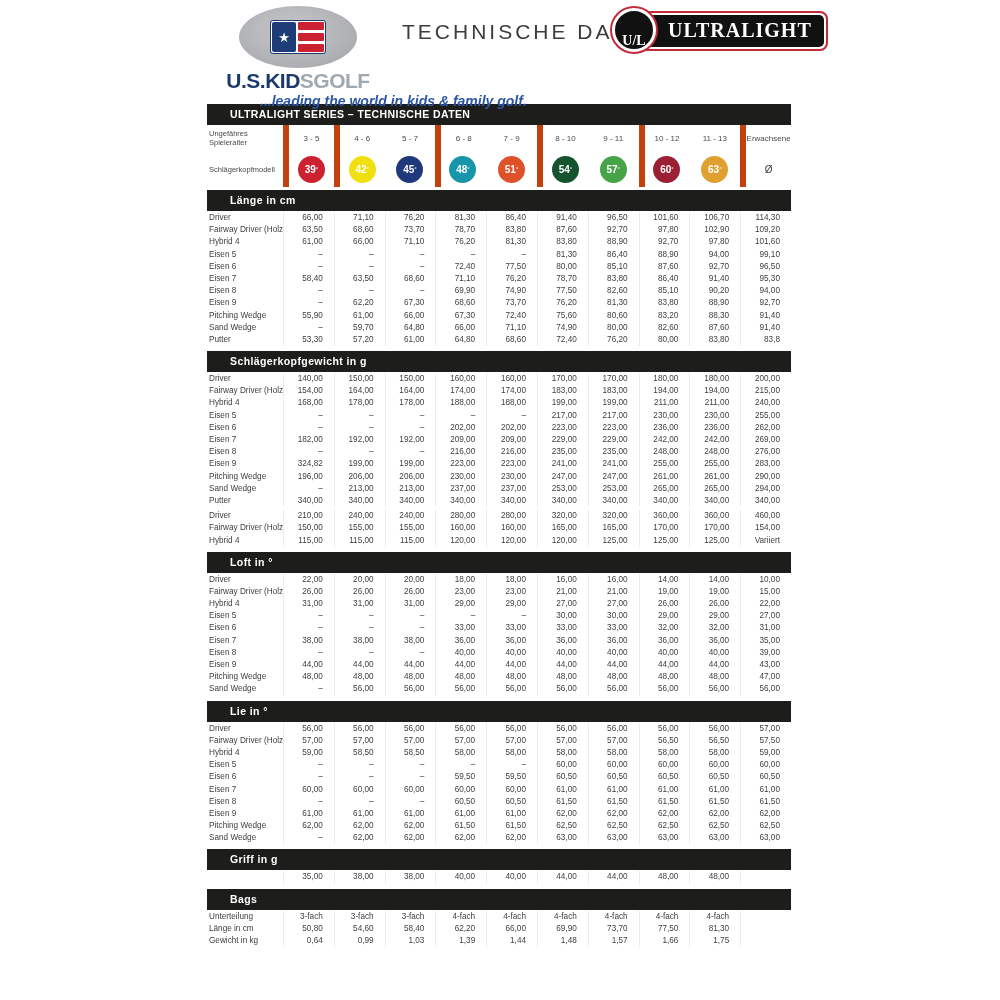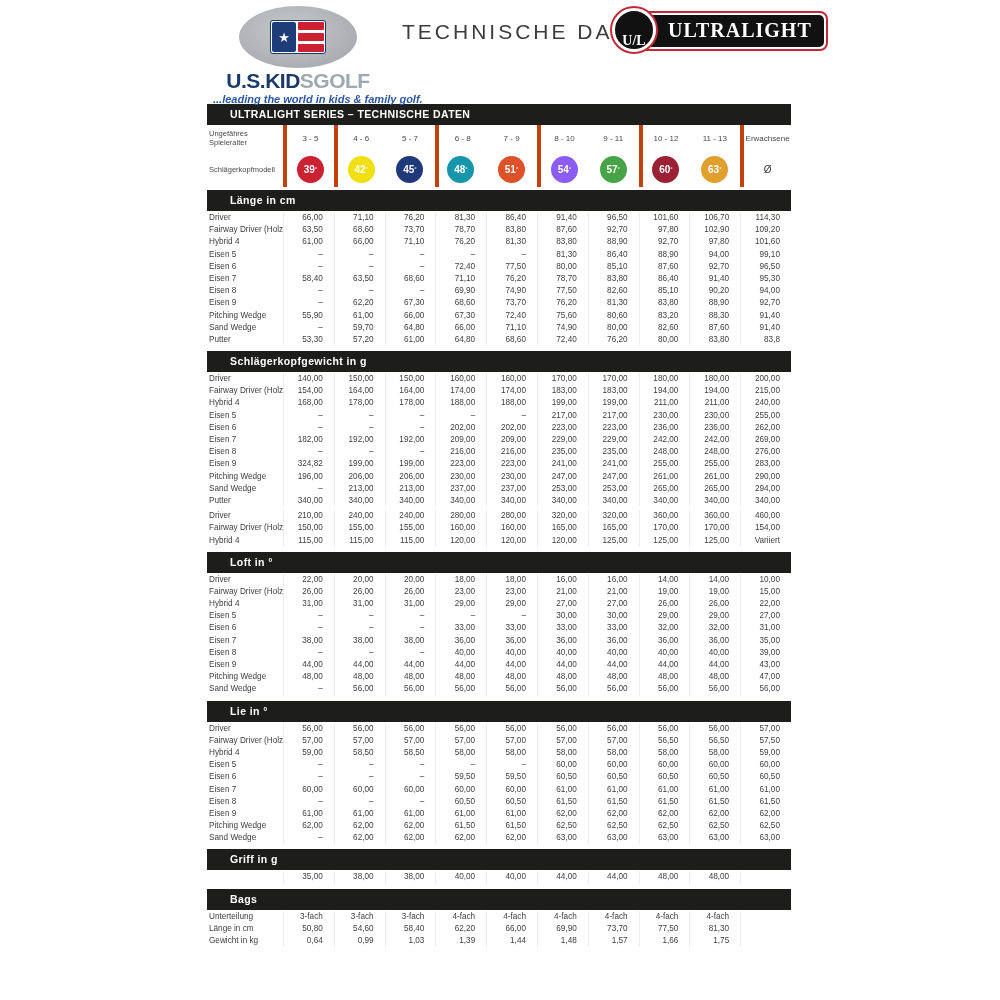--- a/index.html
+++ b/index.html
@@ -10,35 +10,35 @@
   header{position:relative;height:104px;}
   .logo{position:absolute;left:213px;top:6px;width:170px;text-align:center;}
   .logo-oval{width:118px;height:62px;margin:0 auto;background:radial-gradient(ellipse at 45% 40%, #c7c9cb 0%, #b2b4b7 55%, #9fa1a4 100%);border-radius:50%;display:flex;align-items:center;justify-content:center;}
   .flag{display:flex;background:#ffffff;padding:2px;border-radius:3px;box-shadow:0 0 0 1px #1b3a6b inset;}
   .flag-left{width:24px;height:30px;background:#1e3c78;border-radius:2px;display:flex;align-items:center;justify-content:center;color:#fff;font-size:13px;}
   .flag-right{width:26px;height:30px;margin-left:2px;display:flex;flex-direction:column;justify-content:space-between;}
   .flag-right i{display:block;height:8px;background:#cc2130;border-radius:1px;}
   .logo-word{margin-top:2px;font-weight:bold;font-size:21px;letter-spacing:-0.5px;line-height:22px;}
   .logo-word .w1{color:#1b3a6b;}
   .logo-word .w2{color:#9fa9b1;}
-  .logo-tag{font-size:11px;font-style:italic;color:#2b56a4;font-weight:bold;margin-top:1px;white-space:nowrap;}
+  .logo-tag{font-size:14px;font-style:italic;color:#2b56a4;font-weight:bold;margin-top:1px;white-space:nowrap;margin-left:47px;}
   .doc-title{position:absolute;left:402px;top:20px;font-size:21px;letter-spacing:3px;color:#3c3c3c;font-weight:500;white-space:nowrap;}
   .ul-badge{position:absolute;left:612px;top:8px;height:46px;}
   .ul-box{margin-left:22px;margin-top:3px;background:#ffffff;border:2px solid #c22a3a;border-radius:8px;padding:2px;display:inline-block;}
   .ul-box .inner{background:#111111;border-radius:5px;color:#ffffff;font-family:"Liberation Serif",serif;font-weight:bold;font-size:20px;letter-spacing:1px;padding:4px 12px 5px 30px;white-space:nowrap;}
   .ul-circle{position:absolute;left:0;top:0;width:44px;height:44px;border-radius:50%;background:#111111;border:3px solid #ffffff;box-shadow:0 0 0 2px #c22a3a;box-sizing:border-box;display:flex;align-items:flex-end;justify-content:center;color:#fff;font-family:"Liberation Serif",serif;font-weight:bold;font-size:14px;z-index:2;}
 
   
   .content{margin-left:207px;width:584px;}
   .bar{background:#1d1d1b;color:#ffffff;font-weight:bold;font-size:10.5px;letter-spacing:0.4px;line-height:21px;height:21px;padding-left:23px;box-sizing:border-box;margin-top:3px;}
   .bar:first-child{margin-top:0;}
   .grid{display:grid;grid-template-columns:76px repeat(10,1fr);}
   .hcell{font-size:8px;color:#4a4a4a;display:flex;align-items:center;justify-content:center;text-align:center;}
   .hlabel{justify-content:flex-start;text-align:left;font-size:7.5px;line-height:9px;padding-left:2px;}
-  .gb{border-left:4px solid #c2410c;}
+  .gb{border-left:6px solid #c2410c;}
   .age-row{height:26px;}
   .model-row{height:36px;}
   .wt-row{height:17px;border-bottom:1px solid #e9e9e9;}
   .circle{width:27px;height:27px;border-radius:50%;display:flex;align-items:center;justify-content:center;color:#ffffff;font-weight:bold;font-size:10px;margin:0 auto;}
   .circle sup{font-size:6px;line-height:0;}
   .nullsym{font-size:10px;color:#3b3b3b;}
   .row{height:12.2px;line-height:12.2px;font-size:8.2px;color:#3e3e3e;}
   .row .lab{padding-left:2px;text-align:left;overflow:hidden;white-space:nowrap;}
   .row .val{text-align:right;padding-right:11px;border-left:1px solid #ececec;overflow:hidden;white-space:nowrap;}
   .rows{padding:1px 0 2px 0;}
@@ -99,21 +99,21 @@
         <div class="hcell">
           <div class="circle" style="background: rgb(32, 57, 123);">45<sup>°</sup></div>
         </div>
         <div class="hcell gb">
           <div class="circle" style="background: rgb(23, 149, 170); margin-left: 8px;">48<sup>°</sup></div>
         </div>
         <div class="hcell">
           <div class="circle" style="background: rgb(222, 81, 41);">51<sup>°</sup></div>
         </div>
         <div class="hcell gb">
-          <div class="circle" style="background: #8b5cf6;">54<sup>°</sup></div>
+          <div class="circle" style="background: #14532d;">54<sup>°</sup></div>
         </div>
         <div class="hcell">
           <div class="circle" style="background: rgb(70, 164, 71);">57<sup>°</sup></div>
         </div>
         <div class="hcell gb">
           <div class="circle" style="background: rgb(155, 32, 51);">60<sup>°</sup></div>
         </div>
         <div class="hcell">
           <div class="circle" style="background: rgb(225, 159, 47);">63<sup>°</sup></div>
         </div>

